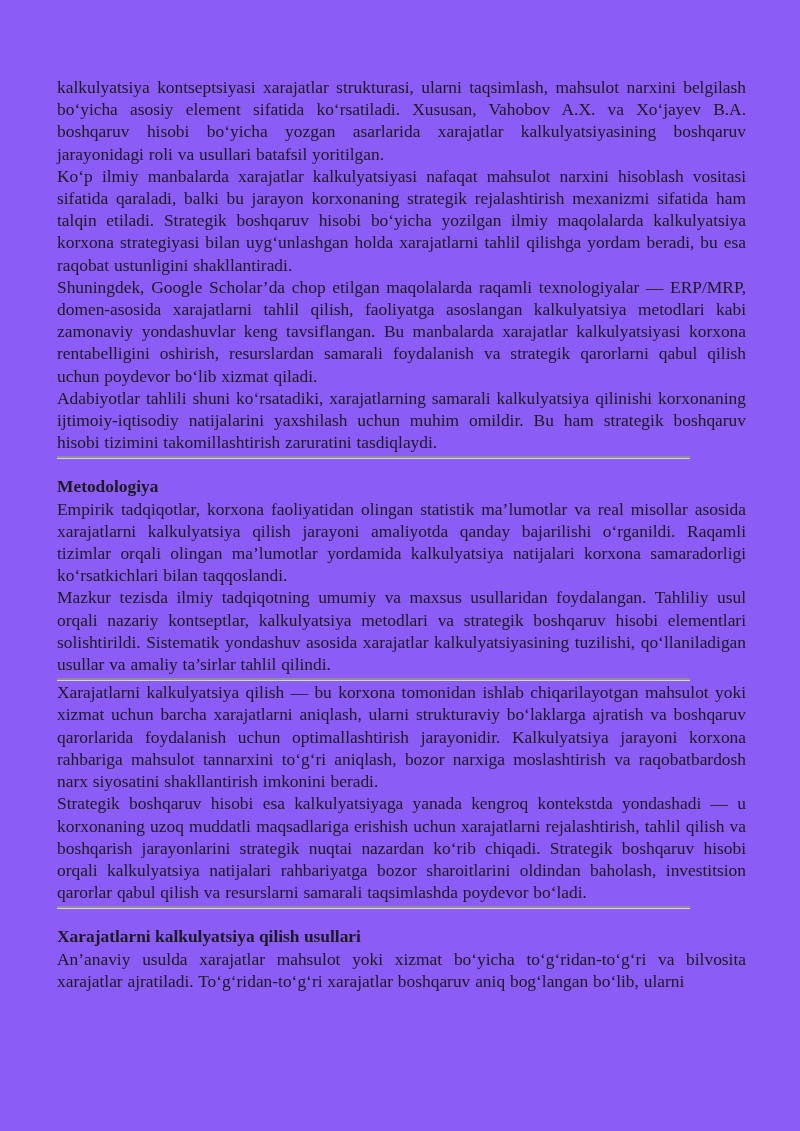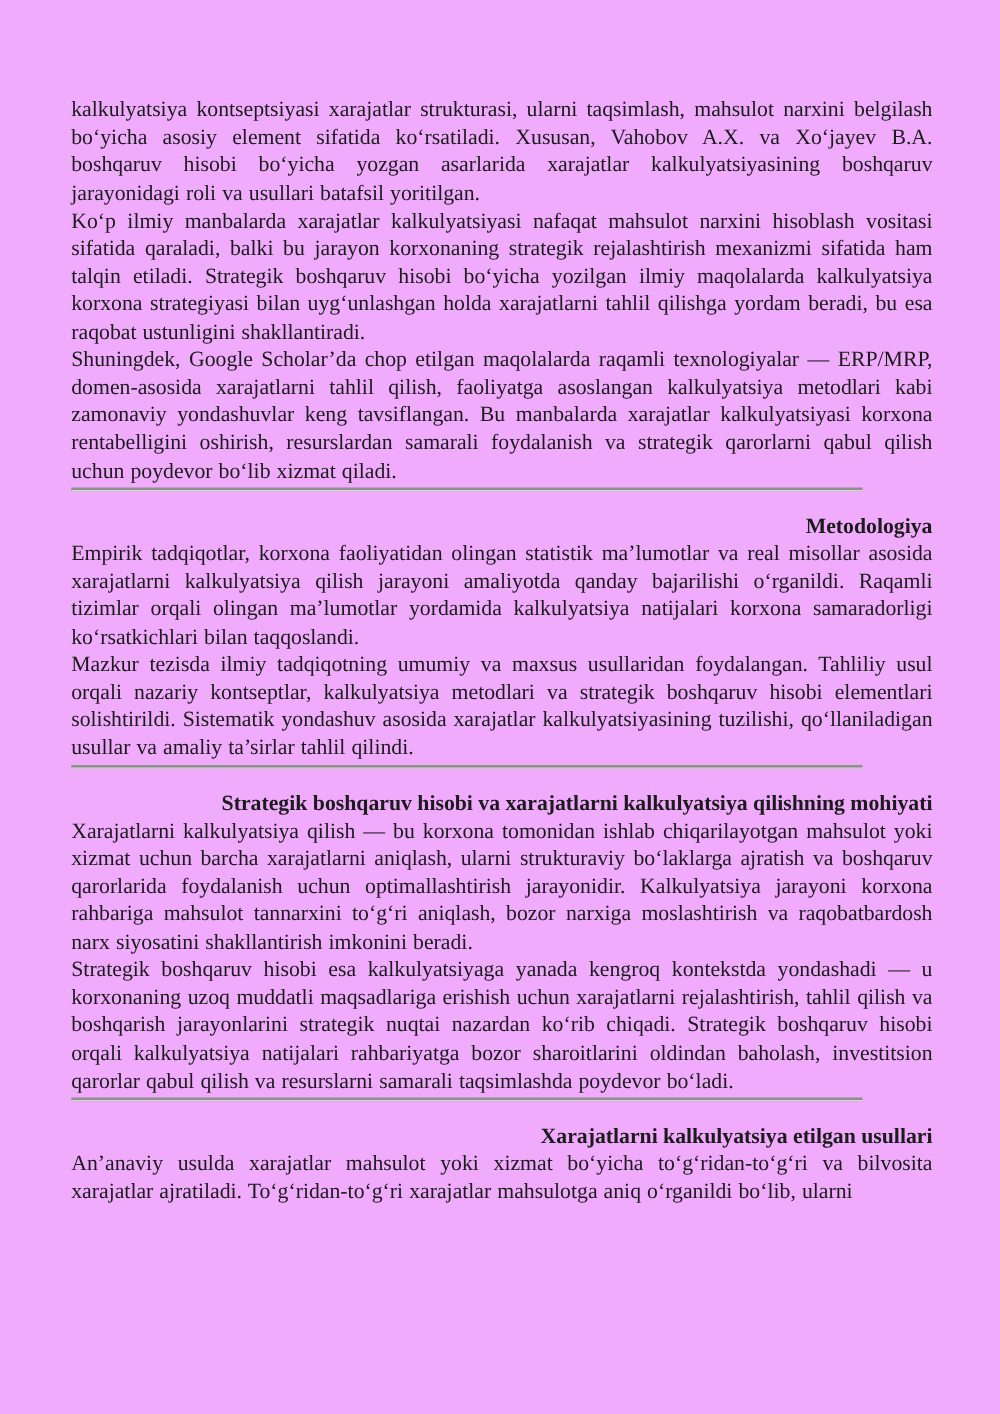--- a/index.html
+++ b/index.html
@@ -4,21 +4,21 @@
 <style>
   html, body {
     margin: 0;
     padding: 0;
     background: #ffffff;
   }
   .doc-page {
     position: relative;
     width: 800px;
     height: 1131px;
-    background: #f0abfc;
+    background: #8b5cf6;
     overflow: hidden;
     font-family: "Liberation Serif", "DejaVu Serif", serif;
     color: #1b1b1b;
   }
   .doc-content {
     position: absolute;
     left: 57px;
     top: 76px;
     width: 689px;
   }
@@ -27,21 +27,21 @@
     font-size: 17.4px;
     line-height: 22.2px;
     text-align: justify;
     word-spacing: 0.5px;
   }
   .hd {
     margin: 16px 0 0 0;
     font-size: 17.4px;
     line-height: 22.2px;
     font-weight: bold;
-    text-align: right;
+    text-align: left;
   }
   .hd-sub {
     margin-top: 0;
   }
   .divider {
     border: none;
     height: 2px;
     width: 633px;
     margin: 3px 0 0 0;
     background: #8f8f8f;
@@ -50,32 +50,32 @@
 </style>
 </head>
 <body>
 
 <div class="doc-page">
   <div class="doc-content">
 
     <p class="para">kalkulyatsiya kontseptsiyasi xarajatlar strukturasi, ularni taqsimlash, mahsulot narxini belgilash boʻyicha asosiy element sifatida koʻrsatiladi. Xususan, Vahobov A.X. va Xoʻjayev B.A. boshqaruv hisobi boʻyicha yozgan asarlarida xarajatlar kalkulyatsiyasining boshqaruv jarayonidagi roli va usullari batafsil yoritilgan.</p>
     <p class="para">Koʻp ilmiy manbalarda xarajatlar kalkulyatsiyasi nafaqat mahsulot narxini hisoblash vositasi sifatida qaraladi, balki bu jarayon korxonaning strategik rejalashtirish mexanizmi sifatida ham talqin etiladi. Strategik boshqaruv hisobi boʻyicha yozilgan ilmiy maqolalarda kalkulyatsiya korxona strategiyasi bilan uygʻunlashgan holda xarajatlarni tahlil qilishga yordam beradi, bu esa raqobat ustunligini shakllantiradi.</p>
     <p class="para">Shuningdek, Google Scholar’da chop etilgan maqolalarda raqamli texnologiyalar — ERP/MRP, domen-asosida xarajatlarni tahlil qilish, faoliyatga asoslangan kalkulyatsiya metodlari kabi zamonaviy yondashuvlar keng tavsiflangan. Bu manbalarda xarajatlar kalkulyatsiyasi korxona rentabelligini oshirish, resurslardan samarali foydalanish va strategik qarorlarni qabul qilish uchun poydevor boʻlib xizmat qiladi.</p>
+    <p class="para">Adabiyotlar tahlili shuni koʻrsatadiki, xarajatlarning samarali kalkulyatsiya qilinishi korxonaning ijtimoiy-iqtisodiy natijalarini yaxshilash uchun muhim omildir. Bu ham strategik boshqaruv hisobi tizimini takomillashtirish zaruratini tasdiqlaydi.</p>
 
     <hr class="divider">
 
     <h2 class="hd">Metodologiya</h2>
     <p class="para">Empirik tadqiqotlar, korxona faoliyatidan olingan statistik ma’lumotlar va real misollar asosida xarajatlarni kalkulyatsiya qilish jarayoni amaliyotda qanday bajarilishi oʻrganildi. Raqamli tizimlar orqali olingan ma’lumotlar yordamida kalkulyatsiya natijalari korxona samaradorligi koʻrsatkichlari bilan taqqoslandi.</p>
     <p class="para">Mazkur tezisda ilmiy tadqiqotning umumiy va maxsus usullaridan foydalangan. Tahliliy usul orqali nazariy kontseptlar, kalkulyatsiya metodlari va strategik boshqaruv hisobi elementlari solishtirildi. Sistematik yondashuv asosida xarajatlar kalkulyatsiyasining tuzilishi, qoʻllaniladigan usullar va amaliy ta’sirlar tahlil qilindi.</p>
 
     <hr class="divider">
 
-    <h2 class="hd">Strategik boshqaruv hisobi va xarajatlarni kalkulyatsiya qilishning mohiyati</h2>
     <p class="para">Xarajatlarni kalkulyatsiya qilish — bu korxona tomonidan ishlab chiqarilayotgan mahsulot yoki xizmat uchun barcha xarajatlarni aniqlash, ularni strukturaviy boʻlaklarga ajratish va boshqaruv qarorlarida foydalanish uchun optimallashtirish jarayonidir. Kalkulyatsiya jarayoni korxona rahbariga mahsulot tannarxini toʻgʻri aniqlash, bozor narxiga moslashtirish va raqobatbardosh narx siyosatini shakllantirish imkonini beradi.</p>
     <p class="para">Strategik boshqaruv hisobi esa kalkulyatsiyaga yanada kengroq kontekstda yondashadi — u korxonaning uzoq muddatli maqsadlariga erishish uchun xarajatlarni rejalashtirish, tahlil qilish va boshqarish jarayonlarini strategik nuqtai nazardan koʻrib chiqadi. Strategik boshqaruv hisobi orqali kalkulyatsiya natijalari rahbariyatga bozor sharoitlarini oldindan baholash, investitsion qarorlar qabul qilish va resurslarni samarali taqsimlashda poydevor boʻladi.</p>
 
     <hr class="divider">
 
-    <h2 class="hd">Xarajatlarni kalkulyatsiya etilgan usullari</h2>
-    <p class="para">An’anaviy usulda xarajatlar mahsulot yoki xizmat boʻyicha toʻgʻridan-toʻgʻri va bilvosita xarajatlar ajratiladi. Toʻgʻridan-toʻgʻri xarajatlar mahsulotga aniq oʻrganildi boʻlib, ularni</p>
+    <h2 class="hd">Xarajatlarni kalkulyatsiya qilish usullari</h2>
+    <p class="para">An’anaviy usulda xarajatlar mahsulot yoki xizmat boʻyicha toʻgʻridan-toʻgʻri va bilvosita xarajatlar ajratiladi. Toʻgʻridan-toʻgʻri xarajatlar boshqaruv aniq bogʻlangan boʻlib, ularni</p>
 
   </div>
 </div>
 
 </body></html>

